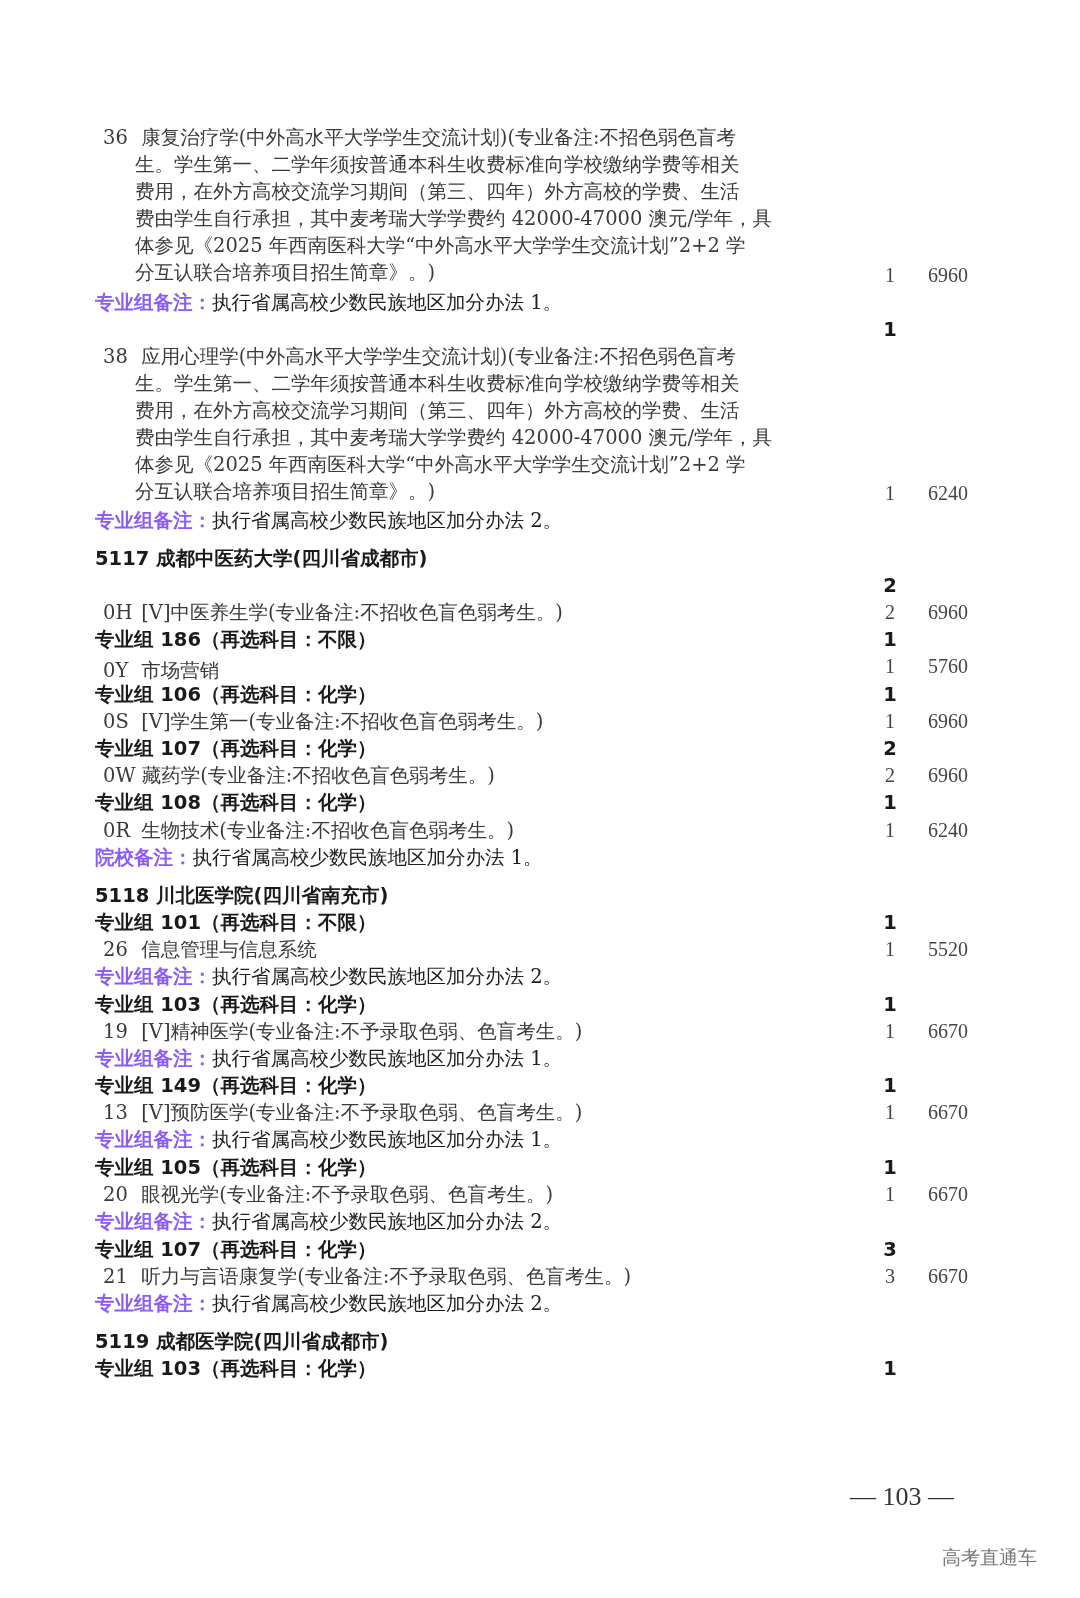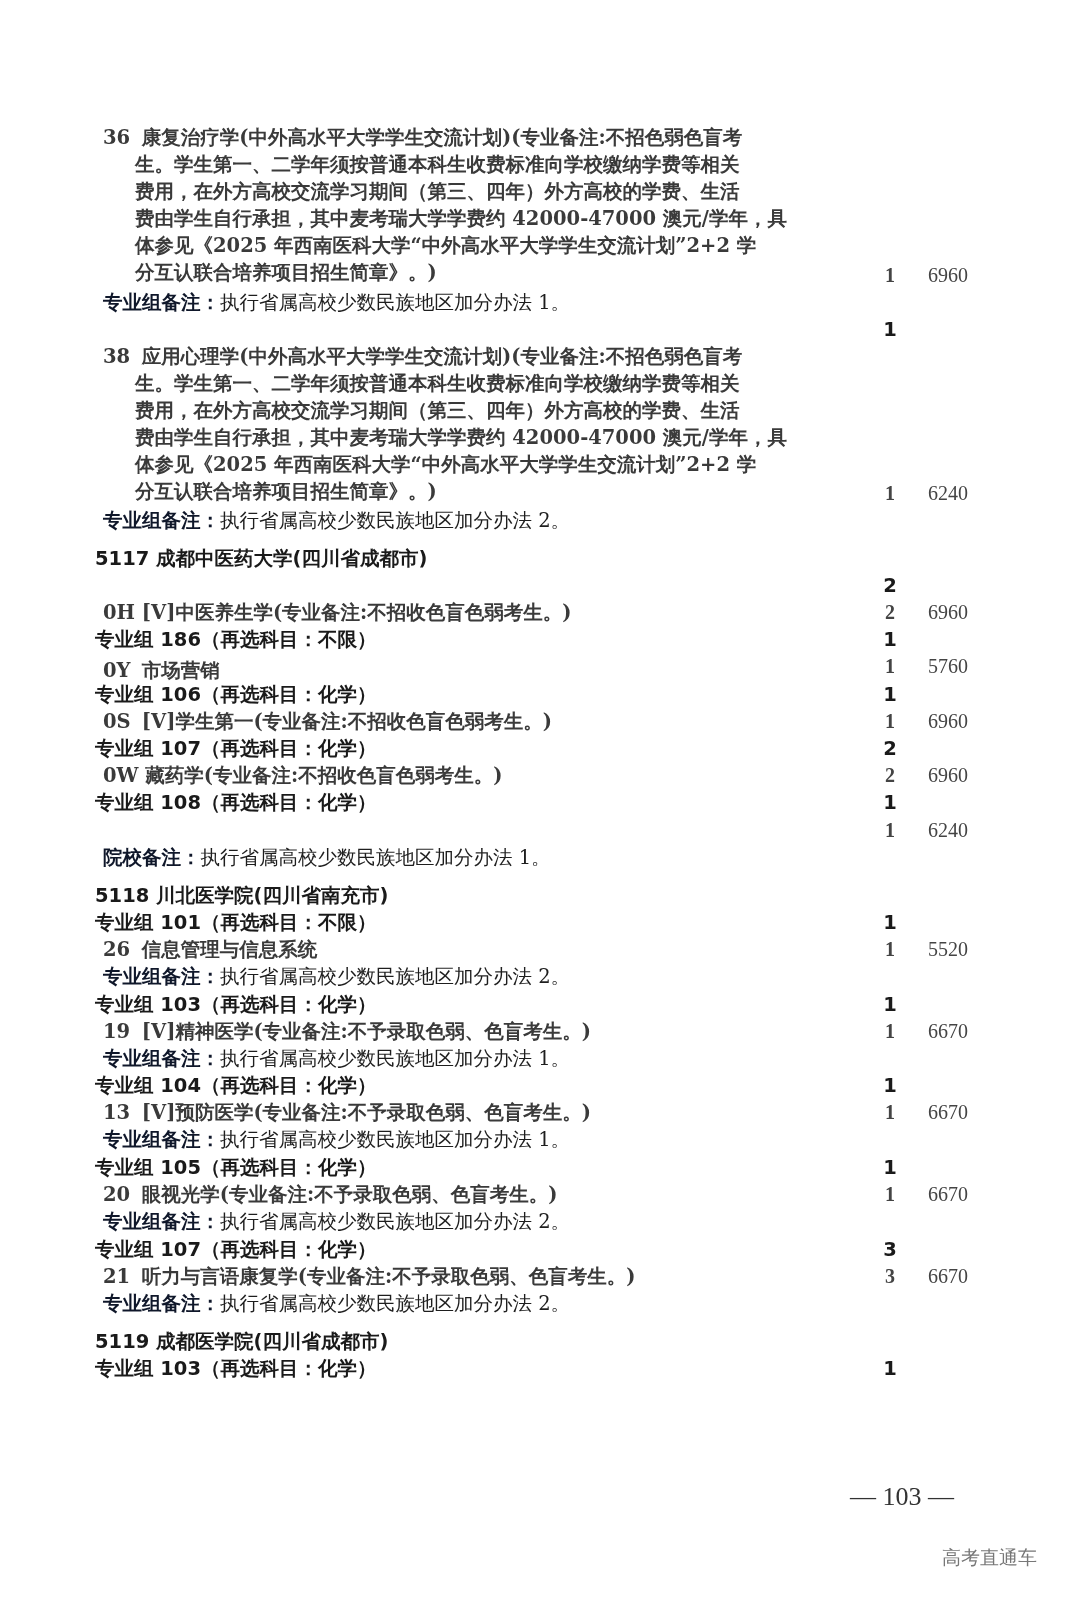--- a/index.html
+++ b/index.html
@@ -1,22 +1,22 @@
 <!DOCTYPE html>
 <html><head>
 <meta charset="utf-8">
 <style>
   html, body { margin: 0; padding: 0; background: #ffffff; }
   body { width: 1080px; height: 1598px; position: relative; overflow: hidden; color: #2a2a2a; }
   .page { position: absolute; left: 0; top: 0; width: 1080px; height: 1598px; }
   .line { position: absolute; left: 95px; width: 960px; height: 27px; font-size: 19.5px; line-height: 27px; white-space: nowrap; }
-  .serif { font-family: "DejaVu Serif", "Liberation Serif", serif; color: #3a3a3a; font-weight: bold; }
+  .serif { font-family: "DejaVu Serif", "Liberation Serif", serif; color: #3a3a3a; }
   .sans { font-family: "DejaVu Sans", "Liberation Sans", sans-serif; color: #1a1a1a; font-weight: bold; }
   .note { font-family: "DejaVu Serif", "Liberation Serif", serif; color: #1e1e1e; }
-  .note .lbl { font-family: "DejaVu Sans", "Liberation Sans", sans-serif; font-weight: bold; color: #0f172a; margin-left: 8px; }
+  .note .lbl { font-family: "DejaVu Sans", "Liberation Sans", sans-serif; font-weight: bold; color: #8b5cf6; }
   .indent { padding-left: 8px; }
   .cont { padding-left: 40px; }
   .code { display: inline-block; min-width: 32px; }
   .num { position: absolute; left: 880px; width: 20px; text-align: center; font-size: 19.5px; line-height: 27px; }
   .num.sans { font-family: "DejaVu Sans", "Liberation Sans", sans-serif; font-weight: bold; color: #1a1a1a; }
   .num.serif { font-family: "Liberation Serif", "DejaVu Serif", serif; color: #444; font-size: 20px; }
   .fee { position: absolute; left: 928px; width: 50px; text-align: left; font-family: "Liberation Serif", "DejaVu Serif", serif; font-size: 20px; line-height: 27px; color: #444; }
   .pagenum { position: absolute; left: 850px; top: 1482px; font-family: "Liberation Serif", "DejaVu Serif", serif; font-size: 26px; color: #333; }
   .watermark { position: absolute; left: 942px; top: 1545px; font-family: "DejaVu Sans", "Liberation Sans", sans-serif; font-size: 19px; color: #777; }
 </style>
@@ -71,20 +71,21 @@
   <div class="fee" style="top:708px">6960</div>
 
   <div class="line sans" style="top:735px">专业组 107（再选科目：化学）</div>
   <div class="num sans" style="top:735px">2</div>
   <div class="line serif indent" style="top:762px"><span class="code">0W</span> <span>藏药学(专业备注:不招收色盲色弱考生。)</span></div>
   <div class="num serif" style="top:762px">2</div>
   <div class="fee" style="top:762px">6960</div>
 
   <div class="line sans" style="top:789px">专业组 108（再选科目：化学）</div>
   <div class="num sans" style="top:789px">1</div>
+  <div class="line serif indent" style="top:817px"><span class="code">0R</span> <span>生物技术(专业备注:不招收色盲色弱考生。)</span></div>
   <div class="num serif" style="top:817px">1</div>
   <div class="fee" style="top:817px">6240</div>
 
   <div class="line note" style="top:844px"><span class="lbl">院校备注：</span><span>执行省属高校少数民族地区加分办法 1。</span></div>
 
   <div class="line sans" style="top:882px">5118 川北医学院(四川省南充市)</div>
 
   <div class="line sans" style="top:909px">专业组 101（再选科目：不限）</div>
   <div class="num sans" style="top:909px">1</div>
   <div class="line serif indent" style="top:936px"><span class="code">26</span> <span>信息管理与信息系统</span></div>
@@ -92,21 +93,21 @@
   <div class="fee" style="top:936px">5520</div>
   <div class="line note" style="top:963px"><span class="lbl">专业组备注：</span><span>执行省属高校少数民族地区加分办法 2。</span></div>
 
   <div class="line sans" style="top:991px">专业组 103（再选科目：化学）</div>
   <div class="num sans" style="top:991px">1</div>
   <div class="line serif indent" style="top:1018px"><span class="code">19</span> <span>[V]精神医学(专业备注:不予录取色弱、色盲考生。)</span></div>
   <div class="num serif" style="top:1018px">1</div>
   <div class="fee" style="top:1018px">6670</div>
   <div class="line note" style="top:1045px"><span class="lbl">专业组备注：</span><span>执行省属高校少数民族地区加分办法 1。</span></div>
 
-  <div class="line sans" style="top:1072px">专业组 104（再选科目：化学）</div>
+  <div class="line sans" style="top:1072px">专业组 149（再选科目：化学）</div>
   <div class="num sans" style="top:1072px">1</div>
   <div class="line serif indent" style="top:1099px"><span class="code">13</span> <span>[V]预防医学(专业备注:不予录取色弱、色盲考生。)</span></div>
   <div class="num serif" style="top:1099px">1</div>
   <div class="fee" style="top:1099px">6670</div>
   <div class="line note" style="top:1126px"><span class="lbl">专业组备注：</span><span>执行省属高校少数民族地区加分办法 1。</span></div>
 
   <div class="line sans" style="top:1154px">专业组 105（再选科目：化学）</div>
   <div class="num sans" style="top:1154px">1</div>
   <div class="line serif indent" style="top:1181px"><span class="code">20</span> <span>眼视光学(专业备注:不予录取色弱、色盲考生。)</span></div>
   <div class="num serif" style="top:1181px">1</div>

